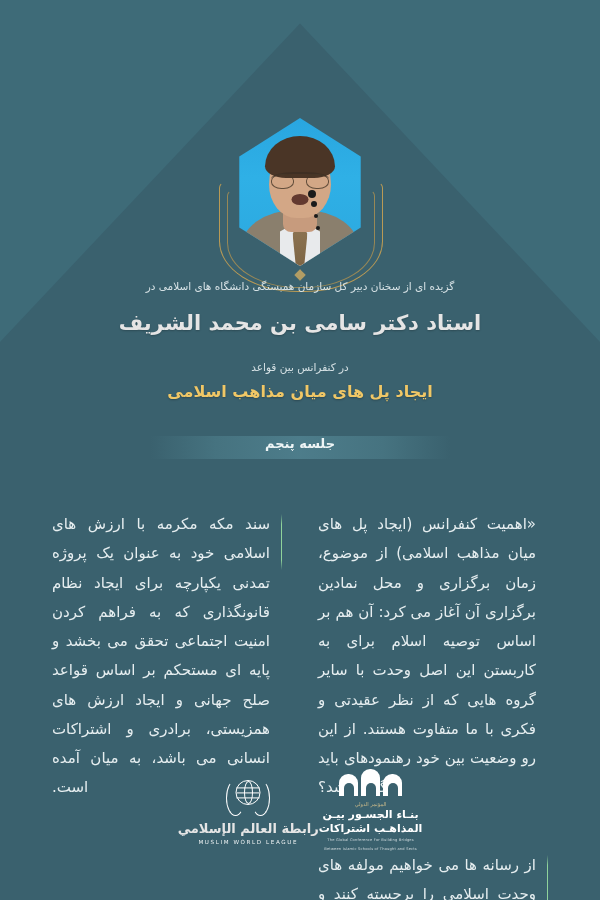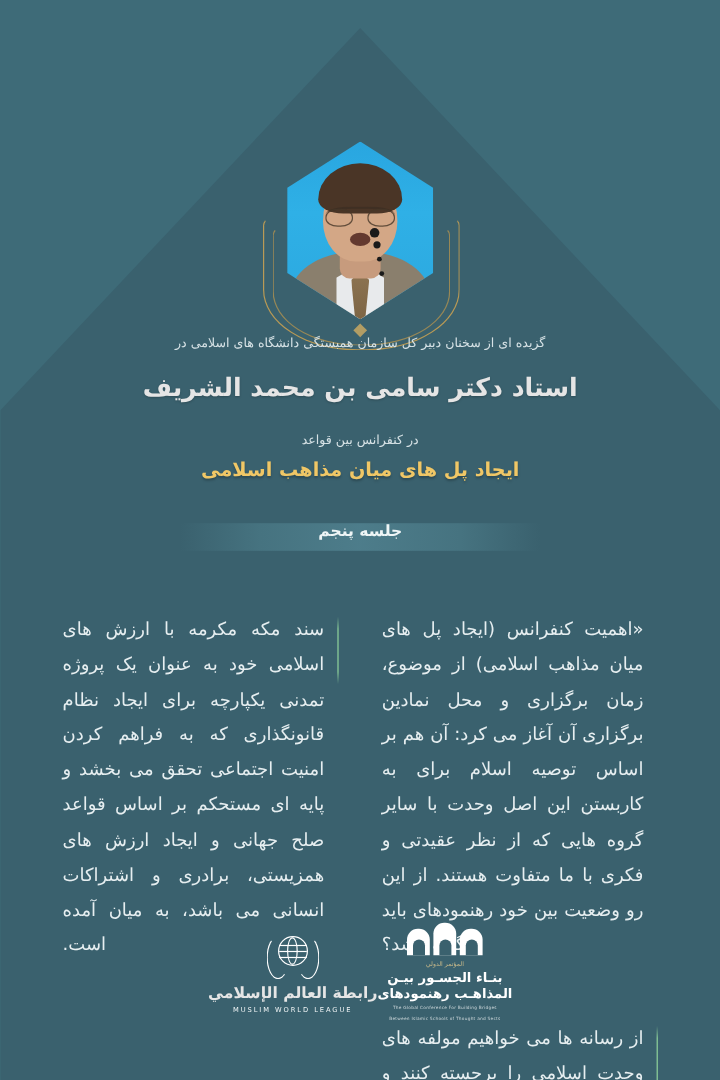--- a/index.html
+++ b/index.html
@@ -423,21 +423,21 @@
   <div class="footer">
 
     <div class="logo">
       <div class="gcbb-arches">
         <div class="gcbb-arch"></div>
         <div class="gcbb-arch mid"></div>
         <div class="gcbb-arch"></div>
       </div>
       <div class="gcbb-ar-small">المؤتمر الدولي</div>
       <div class="gcbb-ar-main">بنـاء الجسـور بيـن</div>
-      <div class="gcbb-ar-main">المذاهـب رهنمودهای</div>
+      <div class="gcbb-ar-main">المذاهـب اشتراکات</div>
       <div class="gcbb-en">The Global Conference For Building Bridges</div>
       <div class="gcbb-en">Between Islamic Schools of Thought and Sects</div>
     </div>
 
     <div class="logo">
       <div class="mwl-emblem">
         <div class="mwl-wreath-l"></div>
         <div class="mwl-wreath-r"></div>
         <div class="mwl-globe"></div>
       </div>

